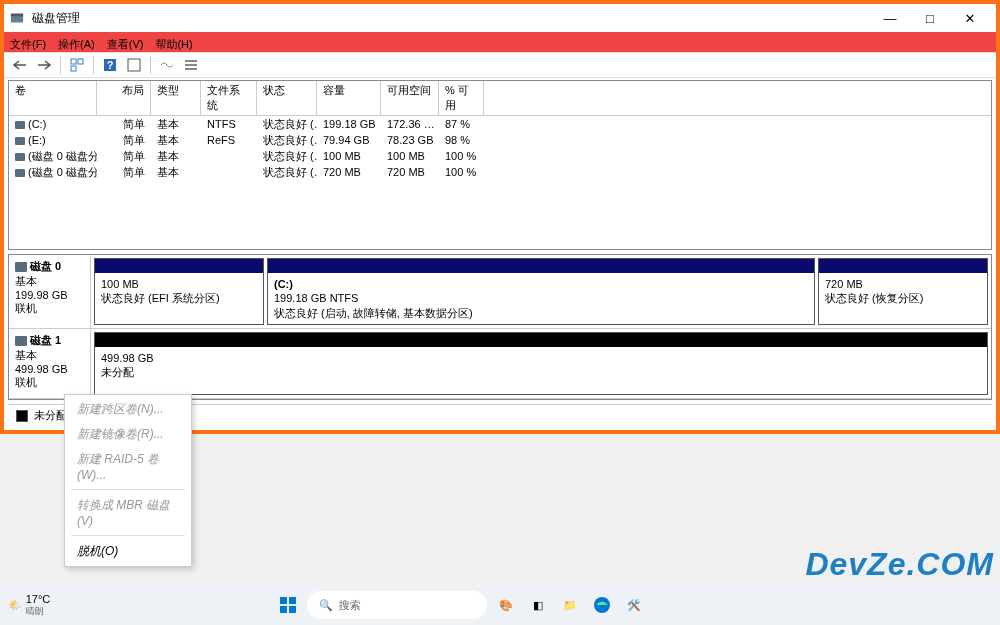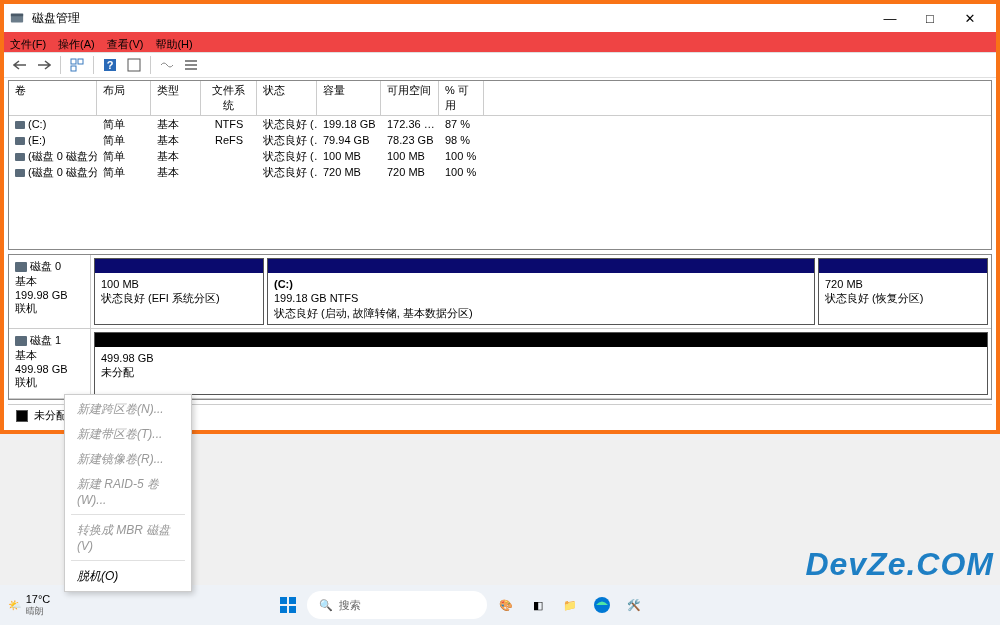--- a/index.html
+++ b/index.html
@@ -13,26 +13,26 @@
 .menubar { height: 20px; display: flex; align-items: flex-end; padding: 0 6px; gap: 12px; background: #ef4444; font-size: 12px; }
 .menubar div { cursor: pointer; }
 .toolbar { height: 26px; display: flex; align-items: center; padding: 0 6px; gap: 4px; border-top: 1px solid #e0e0e0; border-bottom: 1px solid #e0e0e0; background: #fff; }
 .toolbar .tbtn { width: 20px; height: 20px; display: flex; align-items: center; justify-content: center; cursor: pointer; }
 .toolbar .sep { width: 1px; height: 18px; background: #ccc; margin: 0 2px; }
 .list-pane { border: 1px solid #888; margin: 2px 4px; height: 170px; overflow: auto; background: #fff; }
 .list-header { display: flex; background: #fff; border-bottom: 1px solid #ccc; }
 .list-header div { padding: 2px 6px; border-right: 1px solid #ccc; background: #fff; font-size: 11px; }
 .list-row { display: flex; height: 16px; align-items: center; }
 .list-row div { padding: 0 6px; font-size: 11px; white-space: nowrap; overflow: hidden; }
-.c0 { width: 88px; } .c1 { width: 54px; } .c2 { width: 50px; } .c3 { width: 56px; text-align: center; } .c4 { width: 60px; } .c5 { width: 64px; } .c6 { width: 58px; } .c7 { width: 45px; }
+.c0 { width: 88px; } .c1 { width: 54px; text-align: right; } .c2 { width: 50px; } .c3 { width: 56px; } .c4 { width: 60px; } .c5 { width: 64px; } .c6 { width: 58px; } .c7 { width: 45px; }
 .vol-icon { display: inline-block; width: 10px; height: 8px; background: #5a6b7a; margin-right: 3px; border-radius: 1px; vertical-align: middle; }
 .disk-pane { margin: 2px 4px; border: 1px solid #888; background: #fff; flex: 1; overflow: auto; }
 .disk-row { display: flex; border-bottom: 1px solid #ccc; min-height: 70px; }
 .disk-label { width: 82px; padding: 4px 6px; font-size: 11px; border-right: 1px solid #ccc; }
-.disk-label .dn { font-weight: normal; }
+.disk-label .dn { font-weight: bold; }
 .disk-parts { flex: 1; display: flex; padding: 3px; gap: 3px; }
 .partition { border: 1px solid #555; display: flex; flex-direction: column; }
 .part-bar { height: 14px; background: #0a0a6e; }
 .part-bar.black { background: #000; }
 .part-info { padding: 4px 6px; font-size: 11px; line-height: 1.3; }
 .context-menu { position: absolute; left: 64px; top: 394px; width: 128px; background: #fff; border: 1px solid #ccc; box-shadow: 2px 2px 6px rgba(0,0,0,0.2); z-index: 100; padding: 2px 0; }
 .context-menu .mi { padding: 4px 12px; font-size: 12px; cursor: pointer; font-style: italic; }
 .context-menu .mi.disabled { color: #999; }
 .context-menu .msep { height: 1px; background: #e0e0e0; margin: 3px 6px; }
 .legend { height: 22px; border-top: 1px solid #ccc; margin: 2px 4px 4px; display: flex; align-items: center; padding: 0 8px; gap: 6px; background: #fff; }
@@ -245,21 +245,20 @@
   </div>
 
   <div class="legend">
     <span class="sq"></span>
     <span>未分配</span>
   </div>
 </div>
 
 <div class="context-menu">
   <div class="mi disabled">新建跨区卷(N)...</div>
-  <div class="mi disabled">新建带区卷(T)...</div>
   <div class="mi disabled">新建镜像卷(R)...</div>
   <div class="mi disabled">新建 RAID-5 卷(W)...</div>
   <div class="msep"></div>
   <div class="mi disabled">转换成 MBR 磁盘(V)</div>
   <div class="msep"></div>
   <div class="mi">脱机(O)</div>
 
 </div>
 
 <div class="watermark">DevZe.COM</div>

